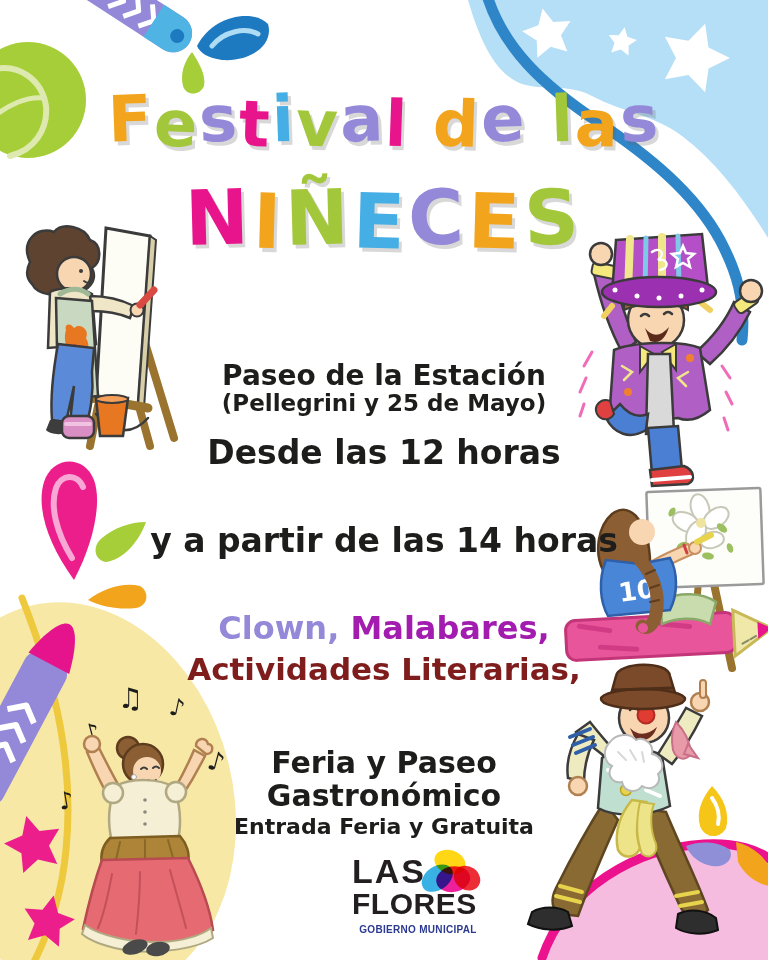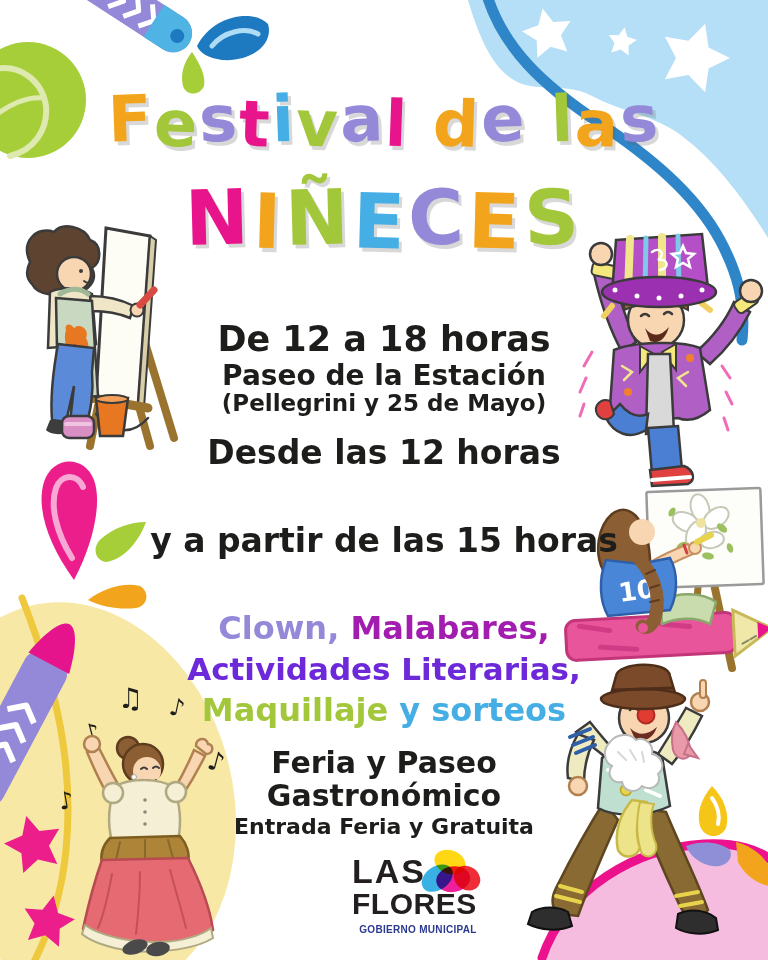--- a/index.html
+++ b/index.html
@@ -283,30 +283,28 @@
     <path d="M618,752 l8,8 M630,750 l6,10 M642,752 l2,10" stroke="#d8d8d8" stroke-width="2"></path>
     <path d="M616,676 C618,662 668,660 670,676 L676,696 L610,698 Z" fill="#7A4A2B" stroke="#4e2e18" stroke-width="2.5"></path>
     <ellipse cx="643" cy="699" rx="42" ry="10" fill="#7A4A2B" stroke="#4e2e18" stroke-width="2.5"></ellipse>
     <path d="M614,690 L672,688" stroke="#4e2e18" stroke-width="3"></path>
   </g>
 </svg>
 
 <div class="txt title1"><span style="color: rgb(242, 165, 28);">F</span><span style="color: rgb(162, 199, 59);">e</span><span style="color: rgb(148, 136, 216);">s</span><span style="color: rgb(232, 20, 140);">t</span><span style="color: rgb(69, 174, 228);">i</span><span style="color: rgb(162, 199, 59);">v</span><span style="color: rgb(148, 136, 216);">a</span><span style="color: rgb(232, 20, 140);">l</span><span style="color: rgb(0, 0, 0);">&nbsp;</span><span style="color: rgb(242, 165, 28);">d</span><span style="color: rgb(148, 136, 216);">e</span><span style="color: rgb(0, 0, 0);">&nbsp;</span><span style="color: rgb(162, 199, 59);">l</span><span style="color: rgb(242, 165, 28);">a</span><span style="color: rgb(148, 136, 216);">s</span></div>
 <div class="txt title2"><span style="color: rgb(232, 20, 140);">N</span><span style="color: rgb(242, 165, 28);">I</span><span style="color: rgb(162, 199, 59);">Ñ</span><span style="color: rgb(69, 174, 228);">E</span><span style="color: rgb(148, 136, 216);">C</span><span style="color: rgb(242, 165, 28);">E</span><span style="color: rgb(162, 199, 59);">S</span></div>
 
-<div class="txt sched-time">De 12 a 18 horas</div>
 <div class="txt sched-place">Paseo de la Estación</div>
 <div class="txt sched-addr">(Pellegrini y 25 de Mayo)</div>
 
 <div class="txt infl-intro">Desde las 12 horas</div>
-<div class="txt infl-after">y a partir de las 15 horas</div>
+<div class="txt infl-after">y a partir de las 14 horas</div>
 
 <div class="txt act act2"><span style="color: rgb(148, 136, 216); text-align: center;">Clown, </span><span style="color: #a21caf;">Malabares,</span></div>
-<div class="txt act act3"><span style="color: #6d28d9;">Actividades Literarias,</span></div>
-<div class="txt act act4"><span style="color: rgb(162, 199, 59);">Maquillaje </span><span style="color: rgb(69, 174, 228);">y sorteos</span></div>
+<div class="txt act act3"><span style="color: #7f1d1d;">Actividades Literarias,</span></div>
 
 <div class="txt food2">Gastronómico</div>
 <div class="txt food1">Feria y Paseo</div>
 <div class="txt food3">Entrada Feria y Gratuita</div>
 
 <div class="logo">
   <div class="logo-las">LAS</div>
   <div class="logo-flores">FLORES</div>
   <div class="logo-sub">GOBIERNO MUNICIPAL</div>
   <svg class="logo-flower" viewBox="0 0 60 56">

